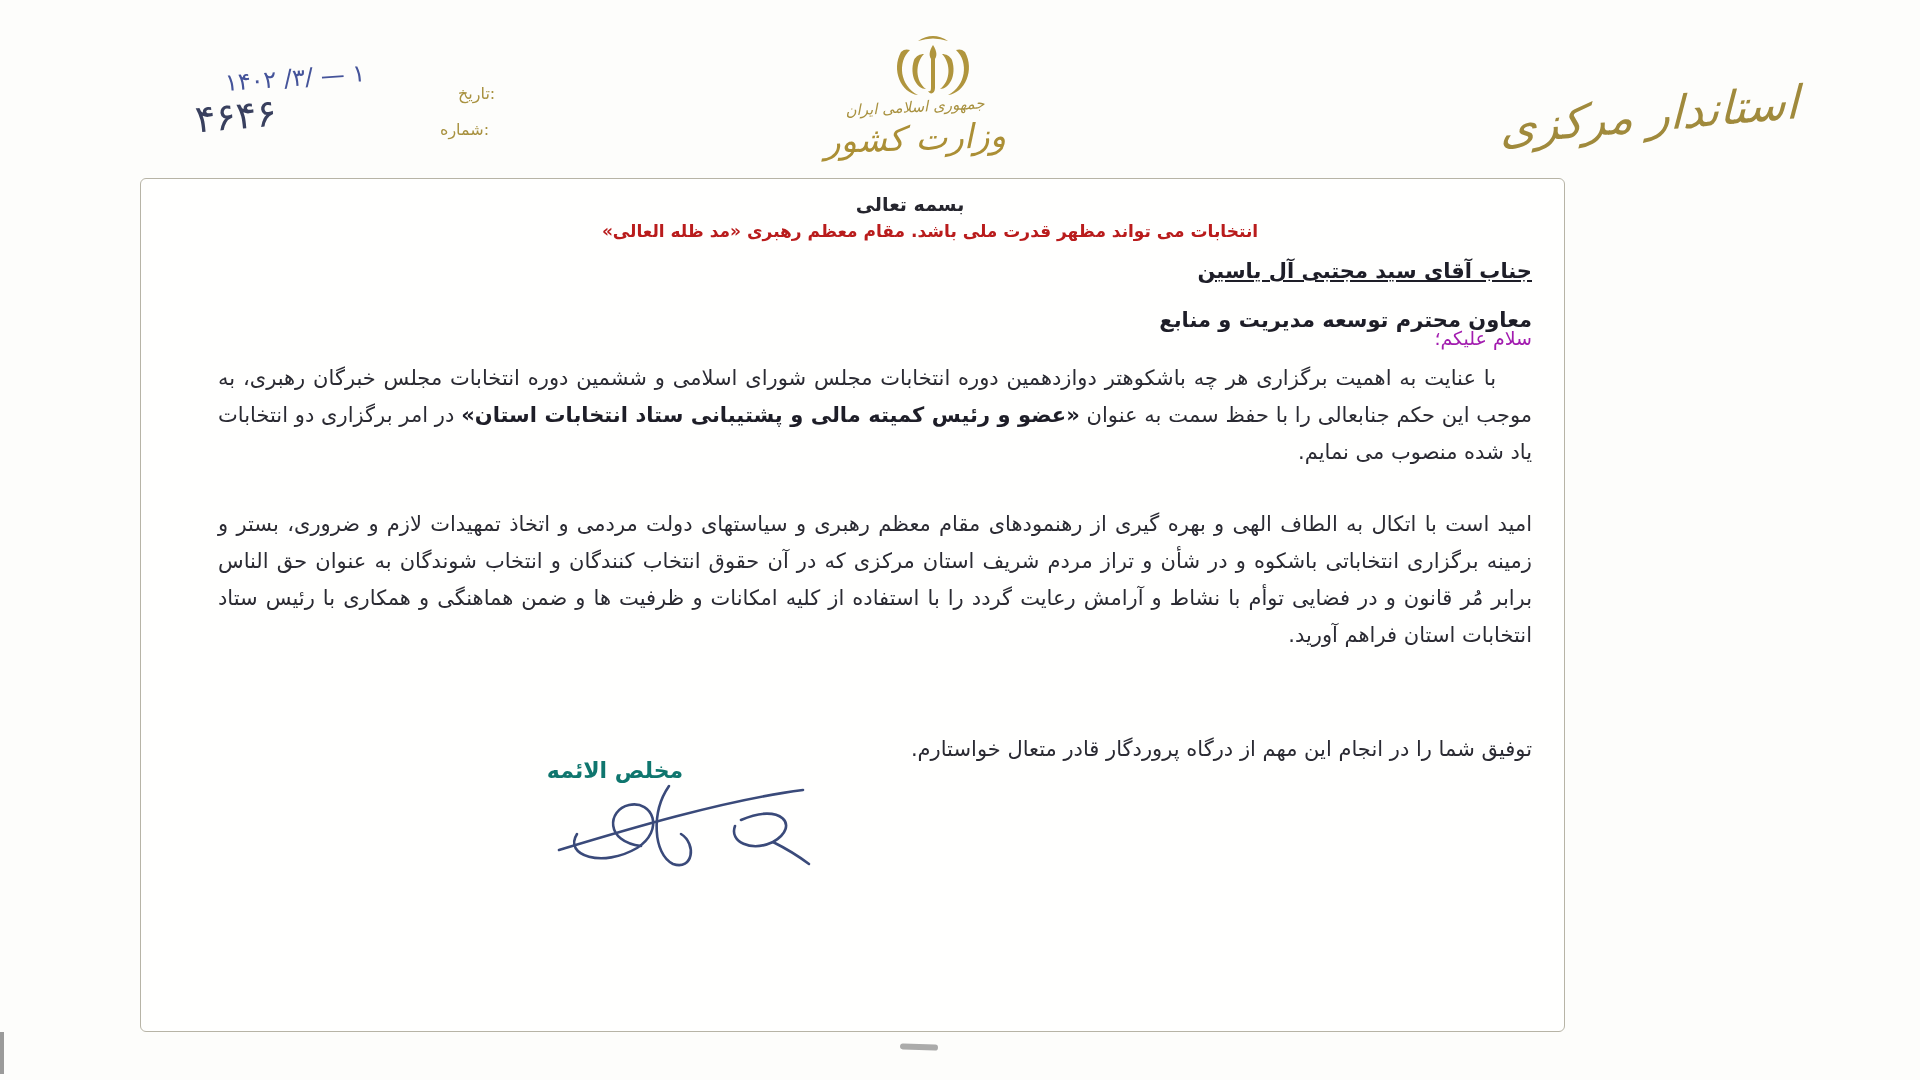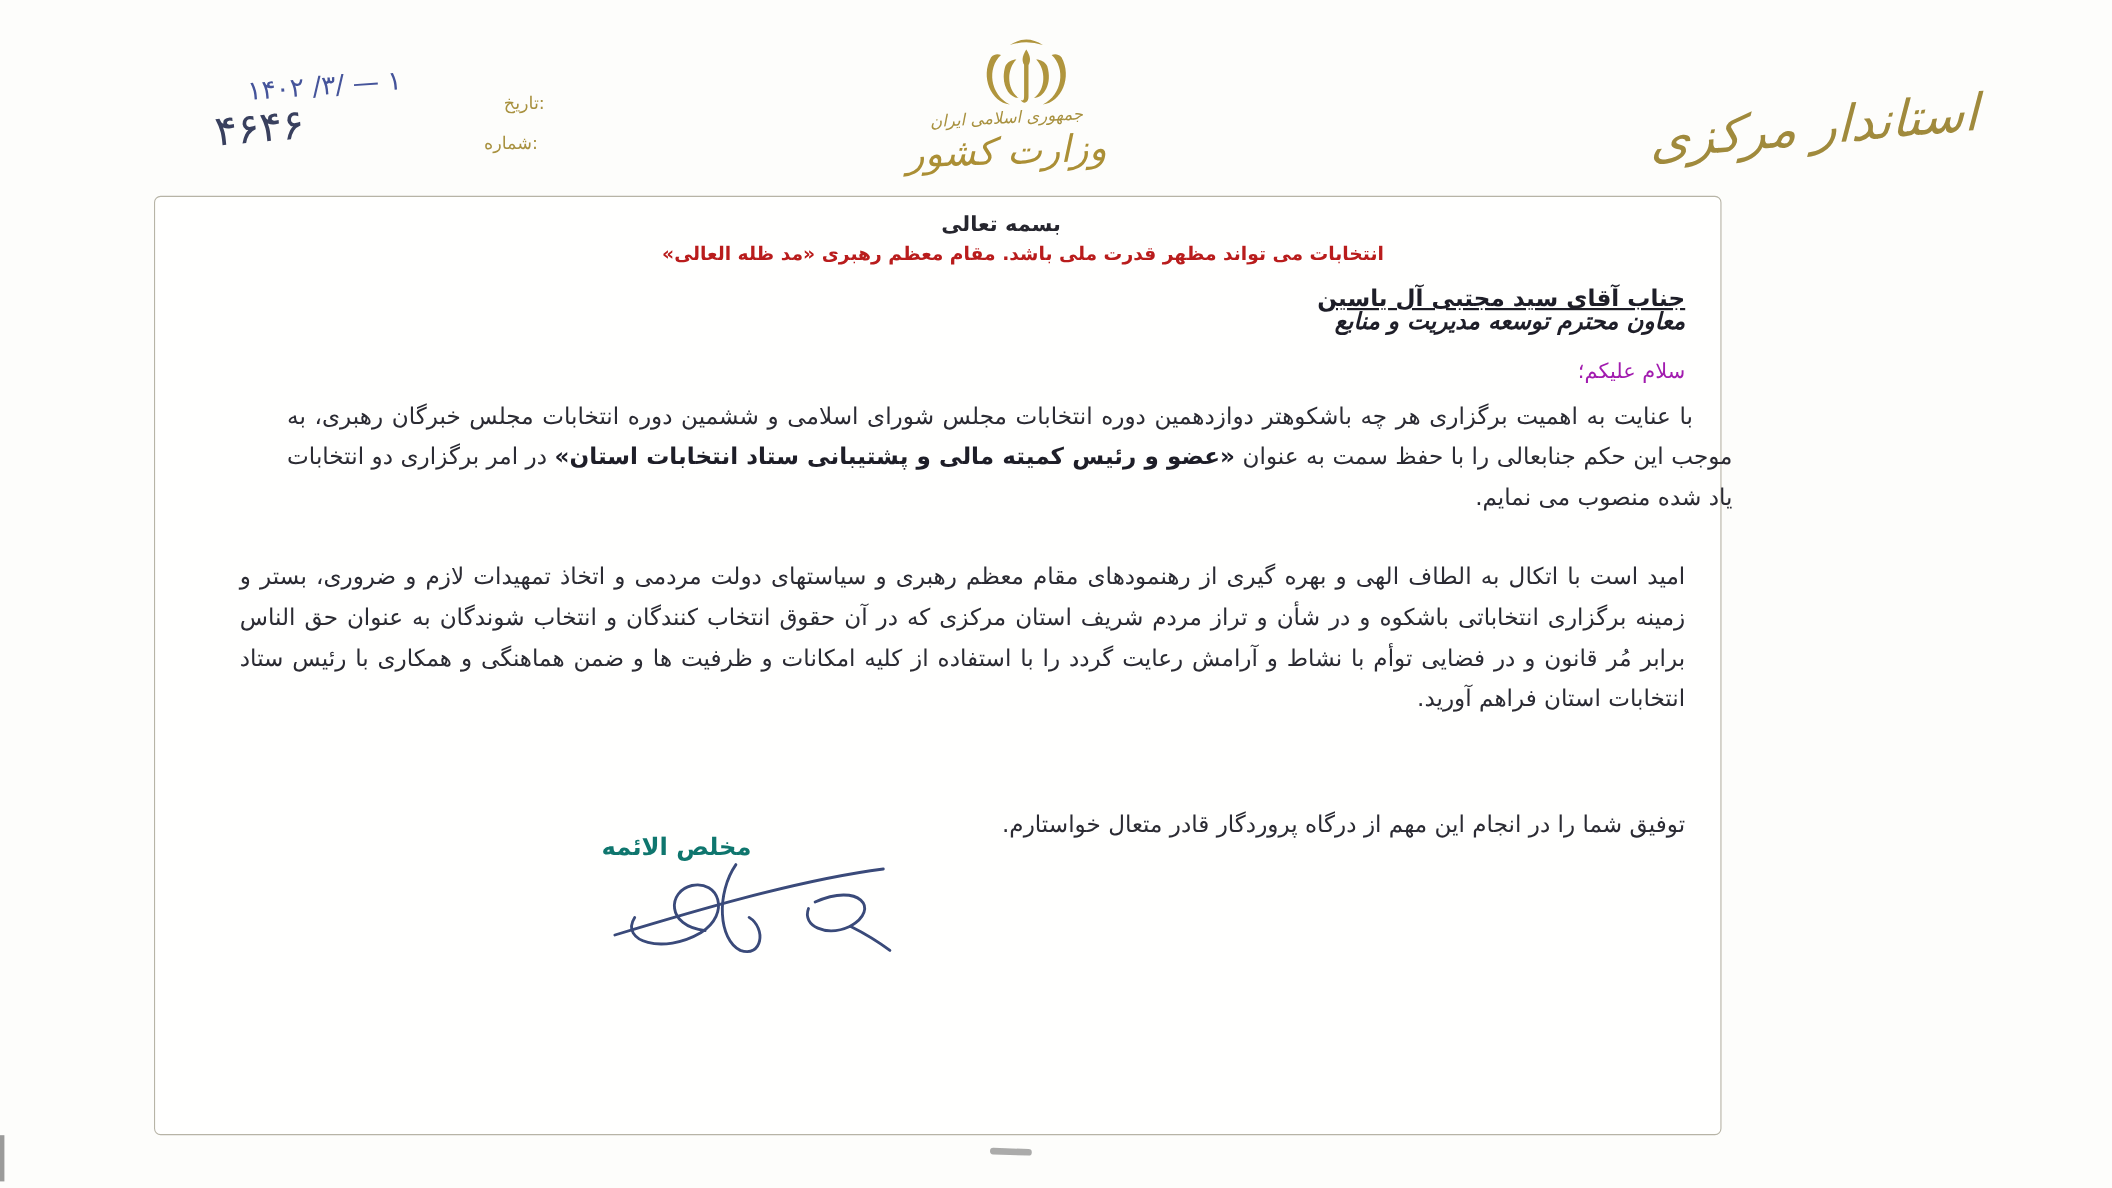--- a/index.html
+++ b/index.html
@@ -38,21 +38,21 @@
   
   .fa{direction:rtl;}
   .besmeleh{font-size:19px;font-weight:bold;color:#26262e;text-align:center;}
   .slogan{font-size:17px;font-weight:bold;color:#b91c1c;text-align:center;white-space:nowrap;}
   .addr1,.addr2{font-size:21px;font-weight:bold;color:#1e1e28;text-align:right;white-space:nowrap;}
   .salut{font-size:19px;color:#a21caf;text-align:right;}
   .para{
     font-size:21px;color:#2b2b33;line-height:37px;
     text-align:justify;direction:rtl;
   }
-  .para.indent{text-indent:36px;margin-left:43px;}
+  .para.indent{text-indent:36px;}
   .para .b{font-weight:bold;color:#1e1e28;}
   .closing{font-size:21px;color:#2b2b33;text-align:right;direction:rtl;}
   .signer{font-size:22px;font-weight:bold;color:#0f766e;text-align:center;white-space:nowrap;}
   
   .dash-artifact{background:#8f8f8f;border-radius:3px;opacity:.75;transform:rotate(2deg);}
   .edge-artifact{background:#4a4a4a;opacity:.55;}
 </style>
 </head>
 <body>
 
@@ -80,21 +80,21 @@
 
 <div class="abs calligraphy" style="left:1500px;top:88px;">استاندار مرکزی</div>
 
 <div class="abs letter-box"></div>
 
 <div class="abs besmeleh fa" style="left:815px;top:193px;width:190px;">بسمه تعالی</div>
 
 <div class="abs slogan fa" style="left:545px;top:221px;width:770px;">انتخابات می تواند مظهر قدرت ملی باشد. مقام معظم رهبری «مد ظله العالی»</div>
 
 <div class="abs addr1 fa" style="right:388px;top:259px;text-decoration:underline;">جناب آقای سید مجتبی آل یاسین</div>
-<div class="abs addr2 fa" style="right:388px;top:280px;font-style:italic;">معاون محترم توسعه مدیریت و منابع</div>
+<div class="abs addr2 fa" style="right:388px;top:308px;">معاون محترم توسعه مدیریت و منابع</div>
 <div class="abs salut fa" style="right:388px;top:327px;">سلام علیکم؛</div>
 
 <div class="abs para indent" style="left:218px;top:360px;width:1314px;"><span>با عنایت به اهمیت برگزاری هر چه باشکوهتر دوازدهمین دوره انتخابات مجلس شورای اسلامی و ششمین دوره انتخابات مجلس خبرگان رهبری، به موجب این حکم جنابعالی را با حفظ سمت به عنوان </span><span class="b">«عضو و رئیس کمیته مالی و پشتیبانی ستاد انتخابات استان»</span><span> در امر برگزاری دو انتخابات یاد شده منصوب می نمایم.</span></div>
 
 <div class="abs para" style="left:218px;top:506px;width:1314px;">امید است با اتکال به الطاف الهی و بهره گیری از رهنمودهای مقام معظم رهبری و سیاستهای دولت مردمی و اتخاذ تمهیدات لازم و ضروری، بستر و زمینه برگزاری انتخاباتی باشکوه و در شأن و تراز مردم شریف استان مرکزی که در آن حقوق انتخاب کنندگان و انتخاب شوندگان به عنوان حق الناس برابر مُر قانون و در فضایی توأم با نشاط و آرامش رعایت گردد را با استفاده از کلیه امکانات و ظرفیت ها و ضمن هماهنگی و همکاری با رئیس ستاد انتخابات استان فراهم آورید.</div>
 
 <div class="abs closing" style="right:388px;top:697px;margin-top:40px;">توفیق شما را در انجام این مهم از درگاه پروردگار قادر متعال خواستارم.</div>
 
 <div class="abs signer fa" style="left:515px;top:758px;width:200px;">مخلص الائمه</div>
 

